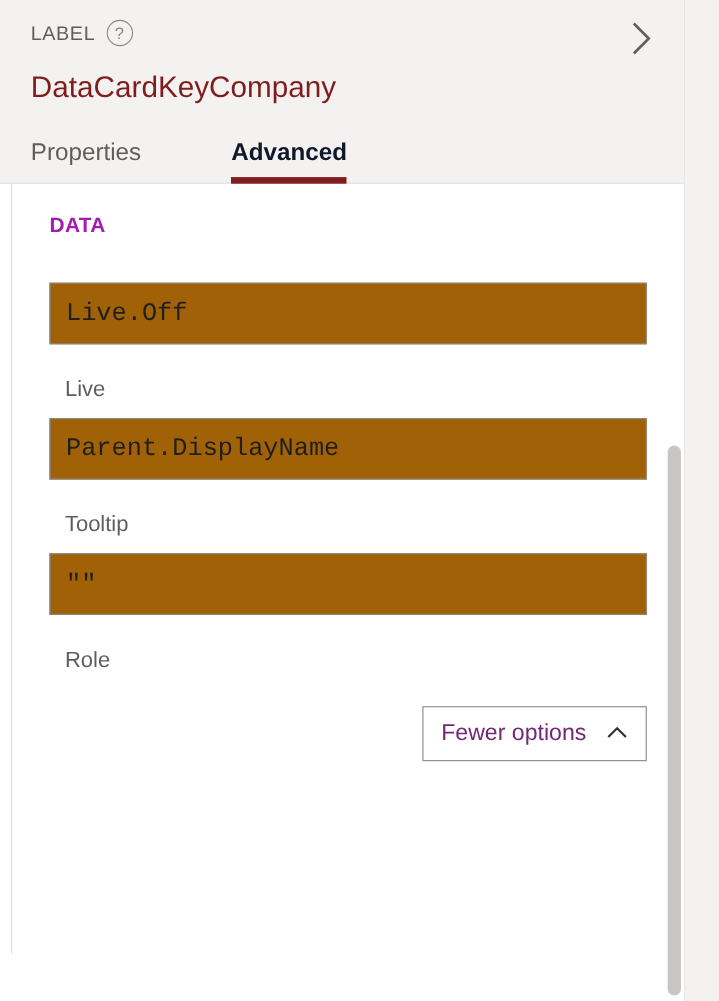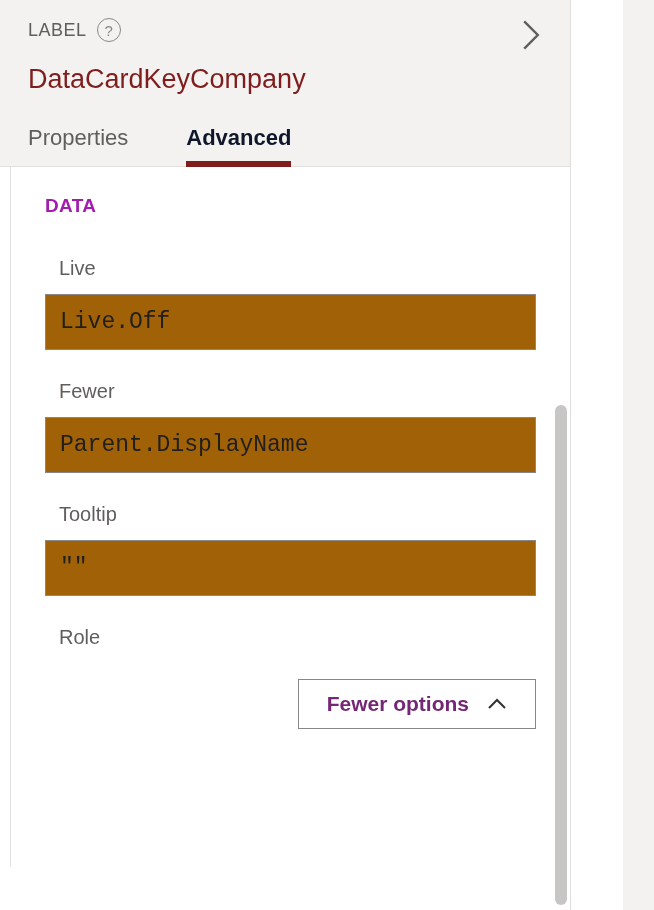--- a/index.html
+++ b/index.html
@@ -5,21 +5,21 @@
   * { box-sizing: border-box; margin: 0; padding: 0; }
   html, body {
     width: 654px;
     height: 910px;
     font-family: "Segoe UI", -apple-system, Arial, sans-serif;
     background: #ffffff;
     color: #323130;
     overflow: hidden;
   }
   .panel {
-    width: 571px;
+    width: 623px;
     height: 100%;
     background: #ffffff;
     position: relative;
     border-right: 1px solid #e1dfdd;
   }
   .header {
     background: #f3f2f1;
     padding: 18px 28px 0 28px;
     border-bottom: 1px solid #e1dfdd;
   }
@@ -57,21 +57,21 @@
   }
   .collapse-chevron svg { width: 22px; height: 34px; }
   .control-name {
     font-size: 27px;
     color: #7f1d1d;
     margin-top: 22px;
     font-weight: 400;
   }
   .tabs {
     display: flex;
-    gap: 58px;
+    gap: 82px;
     margin-top: 30px;
   }
   .tab {
     font-size: 22px;
     color: #605e5c;
     padding-bottom: 10px;
     cursor: pointer;
     font-weight: 400;
   }
   .tab.active {
@@ -115,29 +115,28 @@
     outline: none;
   }
   .fewer-row {
     display: flex;
     justify-content: flex-end;
     margin-top: 4px;
   }
   .fewer-btn {
     border: 1px solid #8a8886;
     background: #ffffff;
-    padding: 12px 28px;
+    padding: 12px 16px;
     font-size: 21px;
     color: #742774;
     display: flex;
     align-items: center;
     gap: 18px;
     cursor: pointer;
     font-family: inherit;
-    font-weight: bold;
   }
   .chev-up svg { width: 20px; height: 14px; }
   .vscroll {
     position: absolute;
     right: 3px;
     top: 405px;
     width: 12px;
     height: 500px;
     background: #c8c6c4;
     border-radius: 6px;
@@ -170,26 +169,25 @@
     <div class="tabs">
       <div class="tab">Properties</div>
       <div class="tab active">Advanced</div>
     </div>
   </div>
 
   <div class="content">
     <div class="section-title">DATA</div>
 
     <div class="field">
+      <input class="field-input" value="Live.Off" style="">
+    </div>
+
+    <div class="field">
       <div class="field-label">Live</div>
-      <input class="field-input" value="Live.Off" style="">
-    </div>
-
-    <div class="field">
-      <div class="field-label">Fewer</div>
       <input class="field-input" value="Parent.DisplayName" style="">
     </div>
 
     <div class="field">
       <div class="field-label">Tooltip</div>
       <input class="field-input" value="&quot;&quot;" style="">
     </div>
 
     <div class="field">
       <div class="field-label">Role</div>

